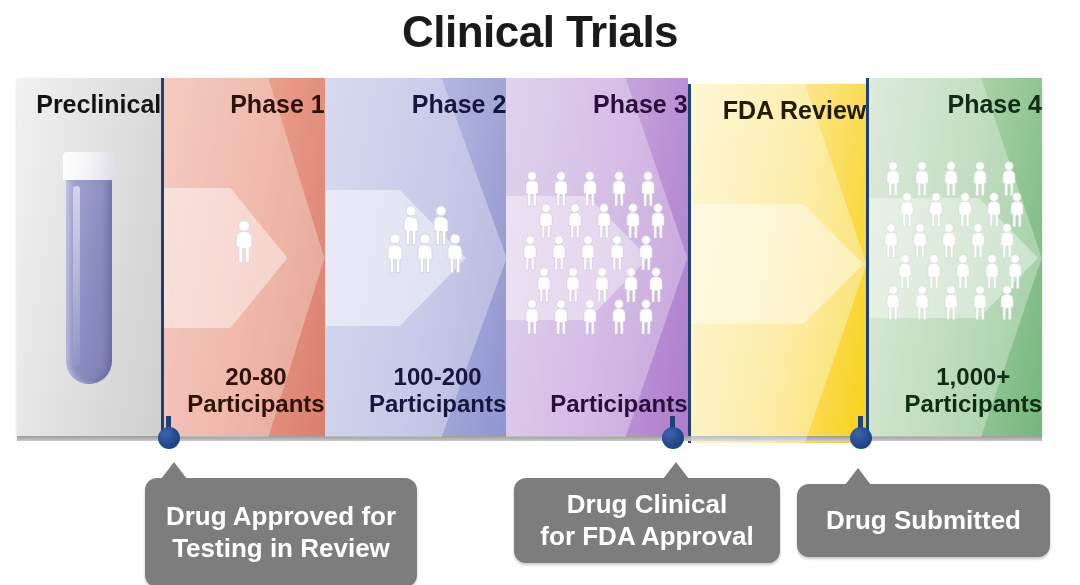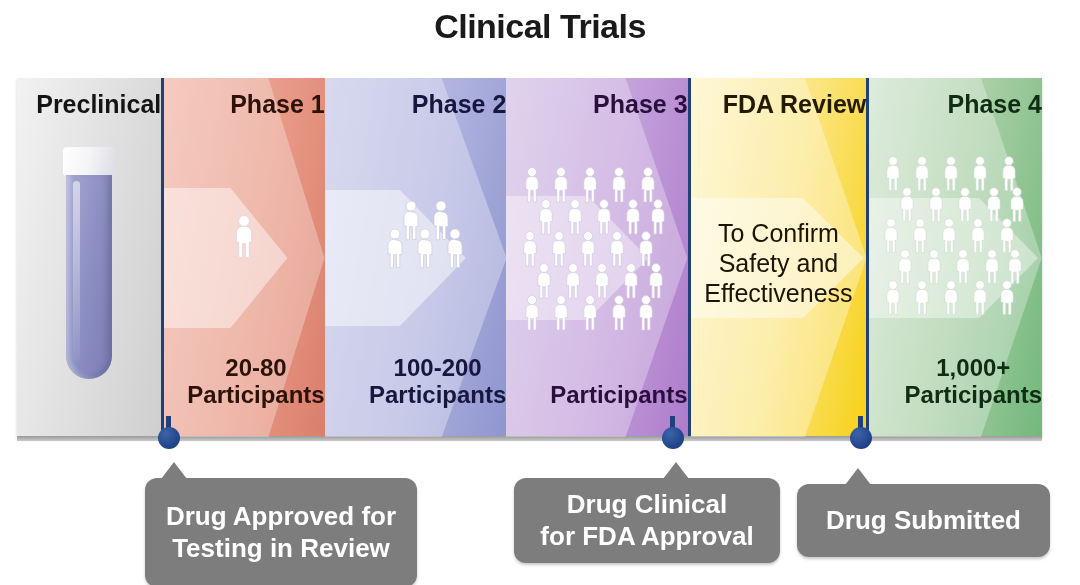--- a/index.html
+++ b/index.html
@@ -10,21 +10,21 @@
     font-family:"Liberation Sans", sans-serif;
     overflow:hidden;
     position:relative;
   }
 
   
   #title{
     position:absolute;
     left:0;top:8px;width:1080px;
     text-align:center;
-    font-size:34px;
+    font-size:44px;
     font-weight:bold;
     color:#1a1a1a;
     letter-spacing:-0.5px;
     line-height:1.1;
   }
 
   
   #band{
     position:absolute;
     left:17px;top:78px;
@@ -63,21 +63,21 @@
   .col-art{
     position:relative;z-index:3;
     flex:1;
     width:100%;
     display:flex;
     align-items:center;
     justify-content:center;
   }
   .col-foot{
     position:relative;z-index:3;
-    margin-bottom:28px;
+    margin-bottom:19px;
     font-size:24px;
     font-weight:bold;
     text-align:center;
     line-height:1.12;
     white-space:nowrap;
   }
   .col-note{
     position:relative;z-index:3;
     font-size:25px;
     text-align:center;
@@ -91,21 +91,21 @@
 
   #col-phase1{ width:169px; background:linear-gradient(100deg,#f0b5a6 0%,#e89a87 55%,#da7f6c 100%); }
   #col-phase1 .col-head,#col-phase1 .col-foot{ color:#2d1208; }
 
   #col-phase2{ width:165px; background:linear-gradient(100deg,#c6c8e8 0%,#aeb2de 55%,#8f95cf 100%);padding-left:25px; }
   #col-phase2 .col-head,#col-phase2 .col-foot{ color:#16173f; }
 
   #col-phase3{ width:191px; background:linear-gradient(100deg,#d2c0e4 0%,#c29fda 55%,#ae7ccb 100%); }
   #col-phase3 .col-head,#col-phase3 .col-foot{ color:#2a0f3d; }
 
-  #col-fda{ width:185px; background:linear-gradient(100deg,#fdf3c0 0%,#fbe47d 55%,#f7d117 100%); }
+  #col-fda{ width:185px; background:linear-gradient(100deg,#fdf3c0 0%,#fbe47d 55%,#f7d117 100%);margin-top:6px; }
   #col-fda .col-head{ color:#231a00; }
 
   #col-phase4{ width:182px; background:linear-gradient(100deg,#cfe3cd 0%,#a9cfa6 50%,#73b87c 100%); }
   #col-phase4 .col-head,#col-phase4 .col-foot{ color:#0f2d14; }
 
   
   .tube{ position:relative;width:46px;height:232px; }
   .tube-rim{
     position:absolute;left:-3px;top:0;width:52px;height:28px;
     border-radius:4px 4px 2px 2px;
@@ -299,27 +299,20 @@
   </div>
 
   <div class="col divider" id="col-fda">
     <div class="chev">
       <svg viewBox="0 0 185 359" preserveAspectRatio="none">
         <polygon points="0,0 120,0 185,180 120,359 0,359" fill="#ffffff" opacity="0.34"></polygon>
         <polygon points="0,120 118,120 182,180 118,240 0,240" fill="#ffffff" opacity="0.45"></polygon>
       </svg>
     </div>
     <div class="col-head">FDA Review</div>
-    <div class="col-art">
-      <div class="col-note">
-        <div>To Confirm</div>
-        <div>Safety and</div>
-        <div>Effectiveness</div>
-      </div>
-    </div>
     <div class="col-foot"></div>
   </div>
 
   <div class="col divider" id="col-phase4">
     <div class="chev">
       <svg viewBox="0 0 182 359" preserveAspectRatio="none">
         <polygon points="0,0 118,0 182,180 118,359 0,359" fill="#ffffff" opacity="0.30"></polygon>
         <polygon points="0,120 116,120 178,180 116,240 0,240" fill="#ffffff" opacity="0.40"></polygon>
       </svg>
     </div>

